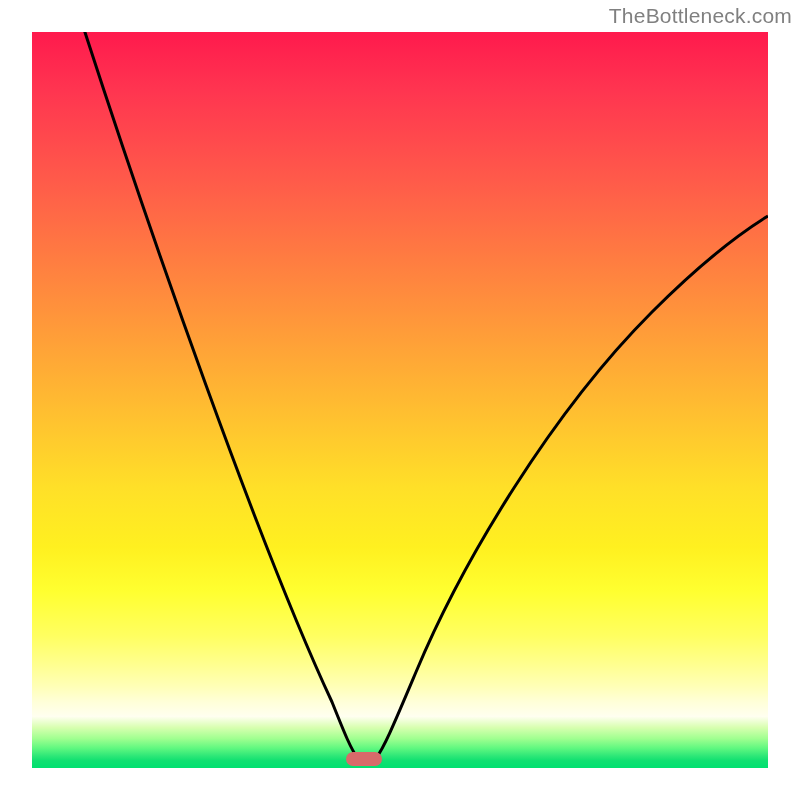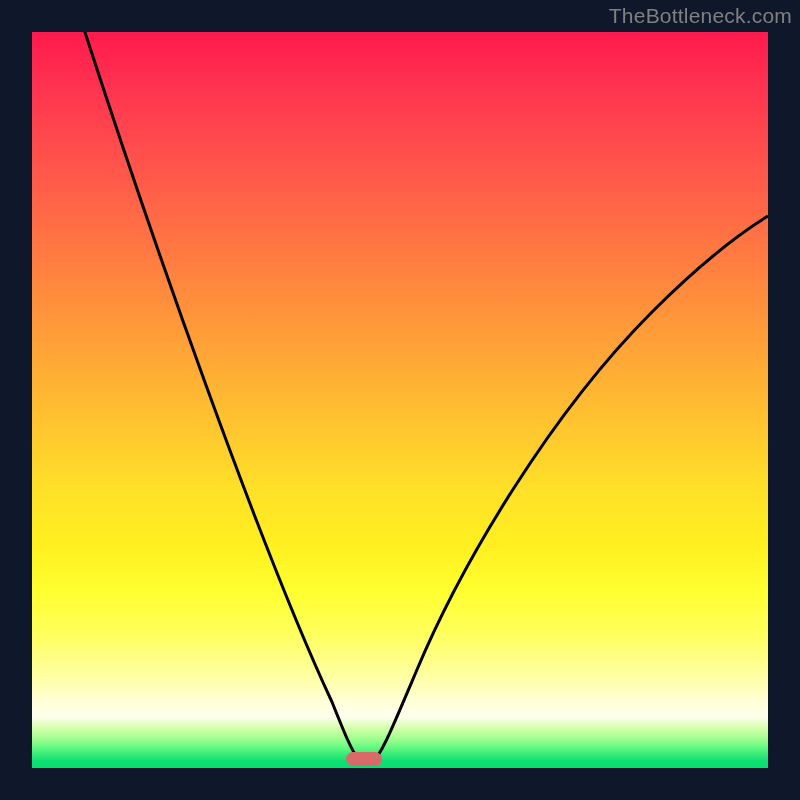--- a/index.html
+++ b/index.html
@@ -10,21 +10,21 @@
     background: #000;
     overflow: hidden;
     font-family: Arial, Helvetica, sans-serif;
   }
   .frame {
     position: absolute;
     left: 0;
     top: 0;
     width: 800px;
     height: 800px;
-    background: #0f172a;
+    background: #ffffff;
   }
   .plot {
     position: absolute;
     left: 32px;
     top: 32px;
     width: 736px;
     height: 736px;
     background: linear-gradient(to bottom,
       #ff1a4d 0%,
       #ff3550 8%,

